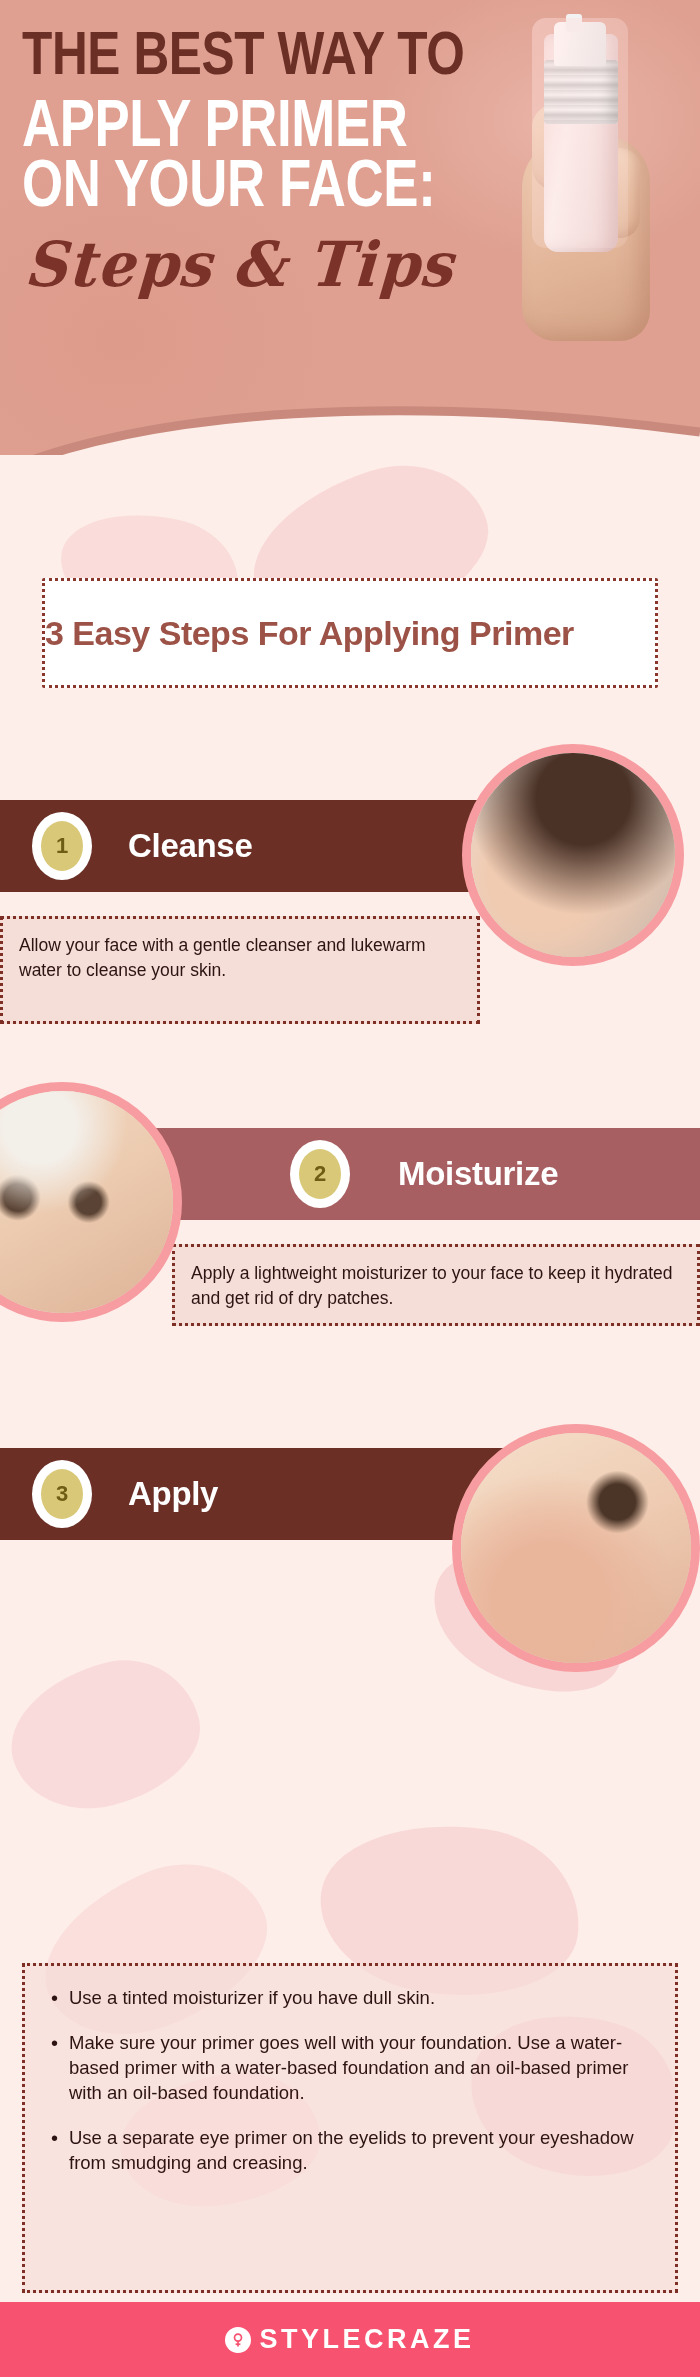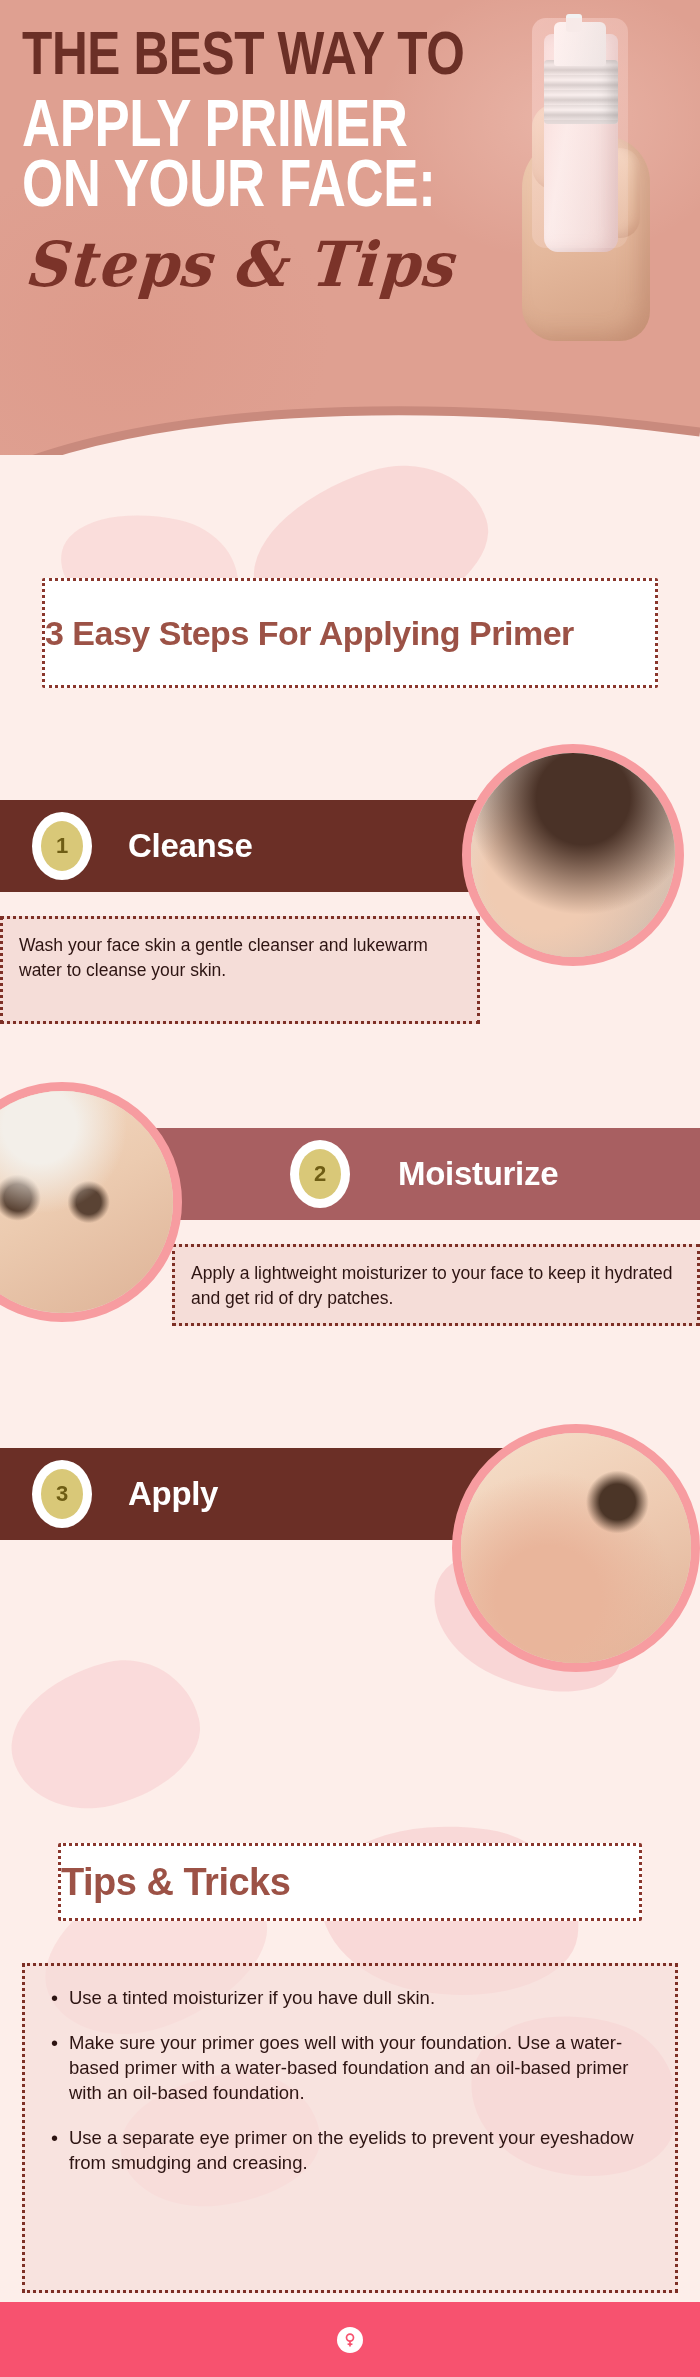--- a/index.html
+++ b/index.html
@@ -323,21 +323,21 @@
   <div class="title-box" id="steps-title-box">
     <span class="tbt">3 Easy Steps For Applying Primer</span>
   </div>
 
   <div class="step-bar left" style="top:800px; width:560px; background:#6b2f26; padding-left:32px; gap:36px;">
     <div class="badge">
       <div class="badge-inner">1</div>
     </div>
     <div class="step-name">Cleanse</div>
   </div>
-  <div class="step-text" style="left:0px; top:916px; width:480px; height:108px;">Wash your face skin a gentle cleanser and lukewarm water to cleanse your skin.</div>
+  <div class="step-text" style="left:0px; top:916px; width:480px; height:108px;">Allow your face with a gentle cleanser and lukewarm water to cleanse your skin.</div>
   <div class="circ" style="left:462px; top:744px; width:222px; height:222px;">
     <div class="photo-skin" style="background:
         radial-gradient(circle at 55% 22%, #4a3227 0 24%, rgba(74,50,39,0) 60%),
         radial-gradient(circle at 35% 60%, #f0cbb2 0 30%, rgba(240,203,178,0) 70%),
         linear-gradient(150deg,#cfcfcd 0%, #e8ded6 35%, #dcc2b0 70%, #c9b8ad 100%);"></div>
   </div>
 
   <div class="step-bar right" style="top:1128px; width:560px; background:#a85f61; padding-left:150px; gap:48px;">
     <div class="badge">
       <div class="badge-inner">2</div>
@@ -359,23 +359,20 @@
     </div>
     <div class="step-name">Apply</div>
   </div>
   <div class="circ" style="left:452px; top:1424px; width:248px; height:248px;">
     <div class="photo-skin" style="background:
         radial-gradient(circle at 68% 30%, #4b3527 0 8%, rgba(75,53,39,0) 14%),
         radial-gradient(circle at 38% 72%, #e9b59b 0 24%, rgba(233,181,155,0) 58%),
         linear-gradient(155deg,#f6e0cb 0%, #eecbb2 48%, #e0b095 100%);"></div>
   </div>
 
-  <div class="title-box" id="tips-title-box">
-    <span class="tbt">Tips &amp; Tricks</span>
-  </div>
 
   <div class="tips-box">
     <div class="tip">
       <span class="tip-dot">•</span>
       <span>Use a tinted moisturizer if you have dull skin.</span>
     </div>
     <div class="tip">
       <span class="tip-dot">•</span>
       <span>Make sure your primer goes well with your foundation. Use a water-based primer with a water-based foundation and an oil-based primer with an oil-based foundation.</span>
     </div>
@@ -386,15 +383,16 @@
   </div>
 
   <div class="footer">
     <div class="logo-mark">
       <svg width="16" height="16" viewBox="0 0 16 16" aria-hidden="true">
         <circle cx="8" cy="5.6" r="3.5" fill="none" stroke="#f7526f" stroke-width="1.7"></circle>
         <line x1="8" y1="9.1" x2="8" y2="14.6" stroke="#f7526f" stroke-width="1.7"></line>
         <line x1="5.6" y1="12.2" x2="10.4" y2="12.2" stroke="#f7526f" stroke-width="1.7"></line>
       </svg>
     </div>
+    <div class="logo-text">STYLECRAZE</div>
   </div>
 
 </div>
 
 </body></html>

